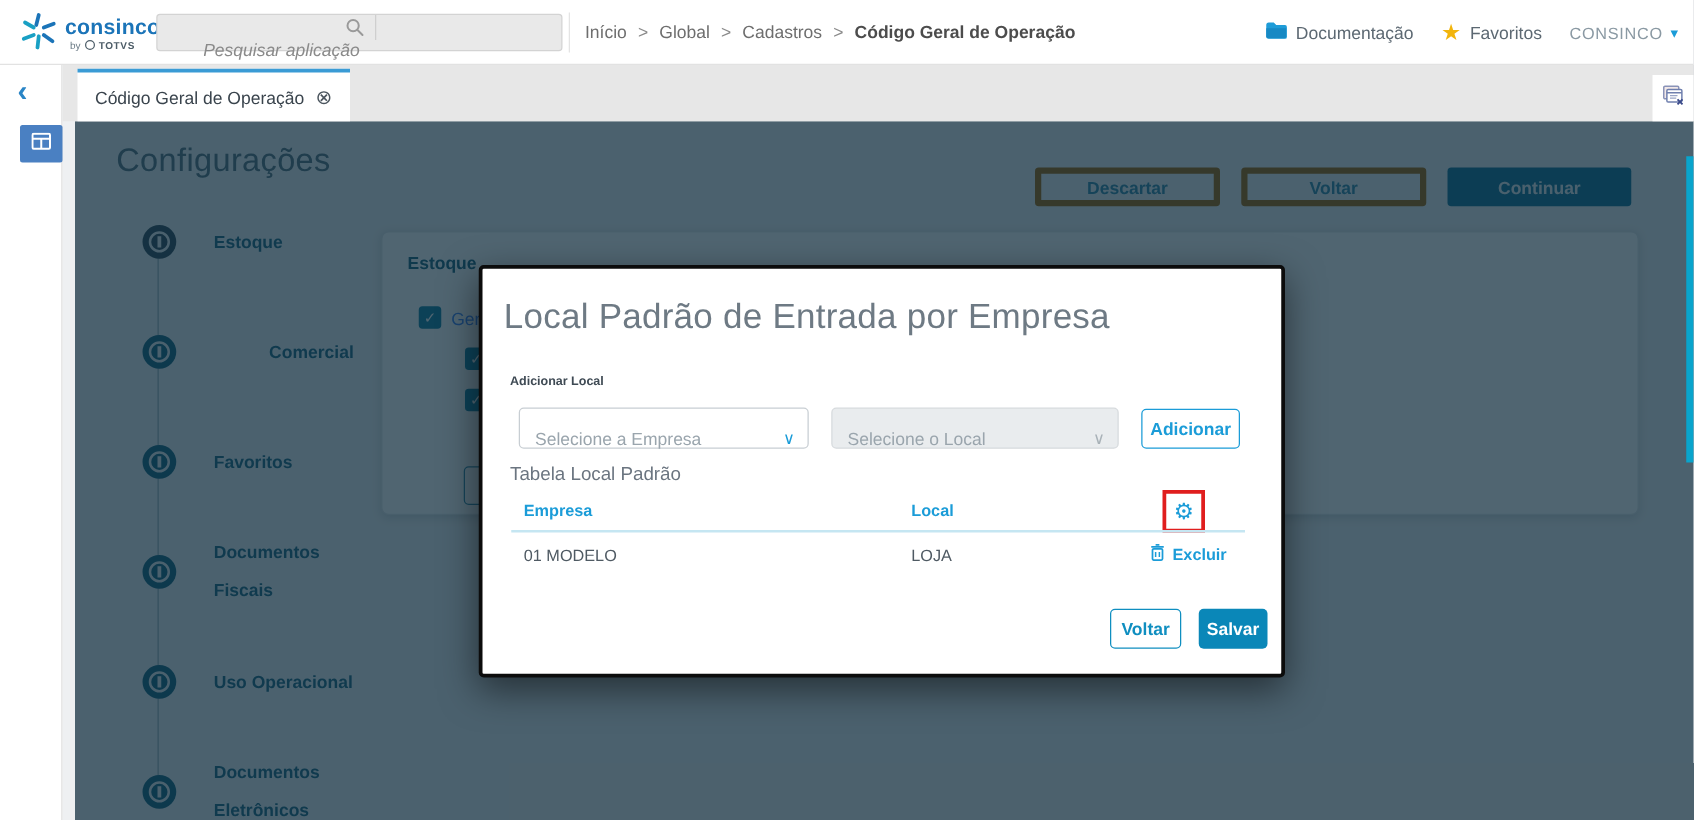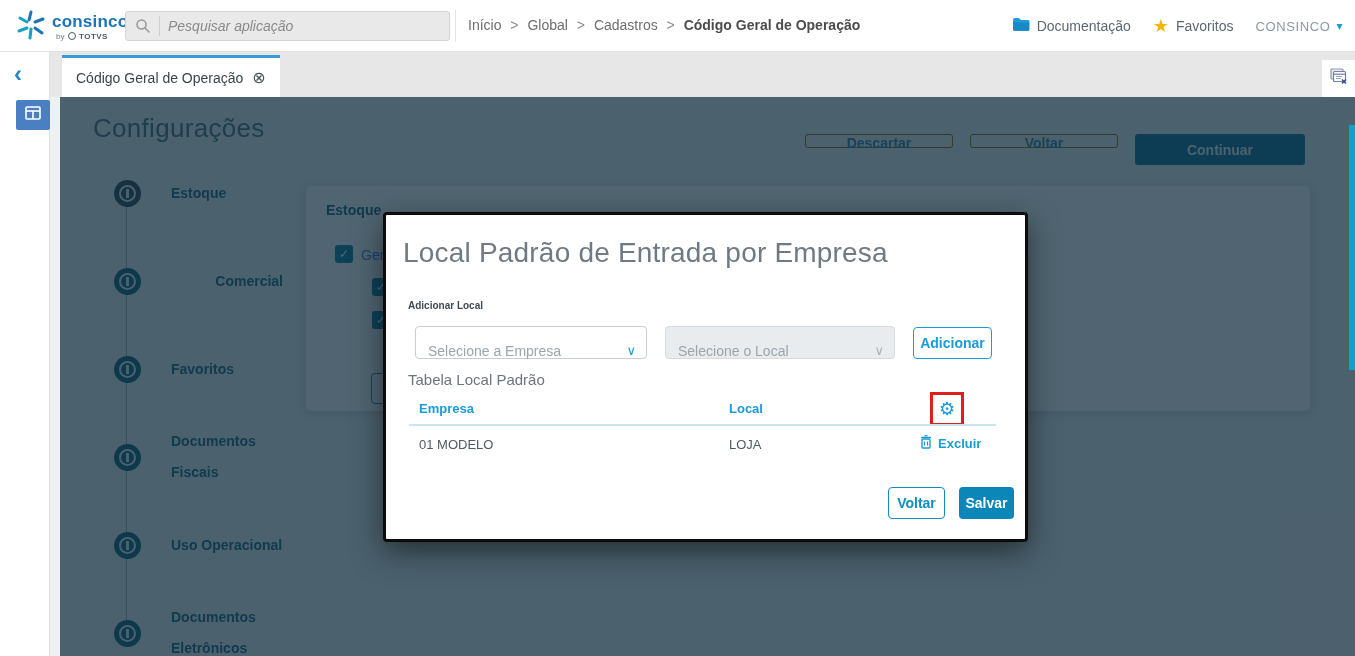--- a/index.html
+++ b/index.html
@@ -8,21 +8,21 @@
   .screen { position:relative; width:1355px; height:656px; background:#eef0f2; overflow:hidden; }
 
   
   .header { position:absolute; left:0; top:0; width:1355px; height:52px; background:#ffffff; border-bottom:1px solid #e2e2e2; z-index:10; }
   .logo { position:absolute; left:16px; top:6px; width:100px; height:40px; }
   .logo-burst { position:absolute; left:0; top:4px; }
   .logo-brand { position:absolute; left:36px; top:6px; font-size:17px; font-weight:bold; color:#1b74b8; letter-spacing:.2px; }
   .logo-sub { position:absolute; left:40px; top:26px; font-size:8px; color:#6a7a85; }
   .logo-sub .totvs { font-weight:bold; color:#4d5d68; letter-spacing:.5px; }
   .totvs-dot { display:inline-block; width:8px; height:8px; border:1.5px solid #4d5d68; border-radius:50%; vertical-align:-1px; margin:0 1px; }
-  .search-box { position:absolute; left:125px; top:11px; width:325px; height:30px; background:#e9e9e9; border:1px solid #d3d3d3; border-radius:3px; display:flex; align-items:center; }
+  .search-box { position:absolute; left:125px; top:11px; width:325px; height:30px; background:#e9e9e9; border:1px solid #d3d3d3; border-radius:3px; display:flex; align-items:center;flex-direction:column; }
   .search-box .mag { margin:0 8px 0 9px; flex:0 0 auto; border-right:1px solid #cfcfcf; padding-right:8px; height:20px; display:flex; align-items:center; }
   .search-input { border:none; outline:none; background:transparent; font-style:italic; font-size:14px; color:#6f6f6f; width:250px; font-family:"Liberation Sans", sans-serif; }
   .search-input::placeholder { color:#8a8a8a; font-style:italic; }
   .bc-divider { position:absolute; left:455px; top:10px; width:1px; height:32px; background:#e4e4e4; }
   .breadcrumb { position:absolute; left:468px; top:17px; font-size:14px; color:#6e6e6e; }
   .breadcrumb .sep { margin:0 5px; color:#8a8a8a; }
   .breadcrumb .current { font-weight:bold; color:#4c4c4c; }
   .header-right { position:absolute; right:12px; top:0; height:52px; display:flex; align-items:center; gap:22px; }
   .hlink { display:flex; align-items:center; gap:7px; font-size:14px; color:#5c6872; cursor:pointer; }
   .hlink .star { color:#f2b50c; font-size:18px; }
@@ -37,22 +37,22 @@
   
   .tabbar { position:absolute; left:50px; top:52px; width:1305px; height:45px; background:#e7e7e7; z-index:8; }
   .tab { position:absolute; left:12px; top:3px; height:42px; background:#ffffff; border-top:3px solid #3a9bd5; padding:0 14px; display:flex; align-items:center; gap:9px; font-size:14px; color:#3a444d; }
   .tab .close { font-size:16px; color:#4b555e; cursor:pointer; }
   .tab-right-box { position:absolute; right:0; top:8px; width:33px; height:37px; background:#ffffff; display:flex; align-items:center; justify-content:center; }
 
   
   .content { position:absolute; left:60px; top:97px; width:1295px; height:559px; background:#eef0f2; z-index:1; }
   .page-title { position:absolute; left:33px; top:16px; font-size:26px; color:#52707e; letter-spacing:.3px; }
   .actions { position:absolute; right:50px; top:37px; display:flex; gap:17px; }
-  .btn-outline-lg { width:148px; height:14px; border:1px solid #a16207; border-radius:3px; background:transparent; color:#2f87a8; font-weight:bold; font-size:14px; font-family:"Liberation Sans", sans-serif; cursor:pointer; }
-  .btn-fill-lg { width:170px; height:31px; border:none; border-radius:3px; background:#0d7197; color:#e8eef1; font-weight:bold; font-size:14px; font-family:"Liberation Sans", sans-serif; cursor:pointer; }
+  .btn-outline-lg { width:148px; height:31px; border:5px solid #a16207; border-radius:3px; background:transparent; color:#2f87a8; font-weight:bold; font-size:14px; font-family:"Liberation Sans", sans-serif; cursor:pointer; }
+  .btn-fill-lg { width:147px; height:31px; border:none; border-radius:3px; background:#0d7197; color:#e8eef1; font-weight:bold; font-size:14px; font-family:"Liberation Sans", sans-serif; cursor:pointer; }
 
   .step-line { position:absolute; left:66px; top:96px; width:1px; height:440px; background:#9db0ba; }
   .step { position:absolute; left:54px; display:flex; align-items:center; gap:30px; height:80px; }
   .step-icon { width:27px; height:27px; border-radius:50%; background:#11607f; display:flex; align-items:center; justify-content:center; flex:0 0 auto; }
   .step-icon.active { background:#2c4656; }
   .step-icon .ring { width:17px; height:17px; border:2px solid #e9eef0; border-radius:50%; display:flex; align-items:center; justify-content:center; }
   .step-icon .bar { width:2.5px; height:9px; background:#e9eef0; }
   .step-label { font-size:14px; font-weight:bold; color:#1c6683; width:112px; line-height:31px; }
 
   .panel { position:absolute; left:245px; top:88px; width:1006px; height:227px; background:#ffffff; border:1px solid #e3e6e8; border-radius:6px; box-shadow:0 2px 8px rgba(40,60,70,.18); }

